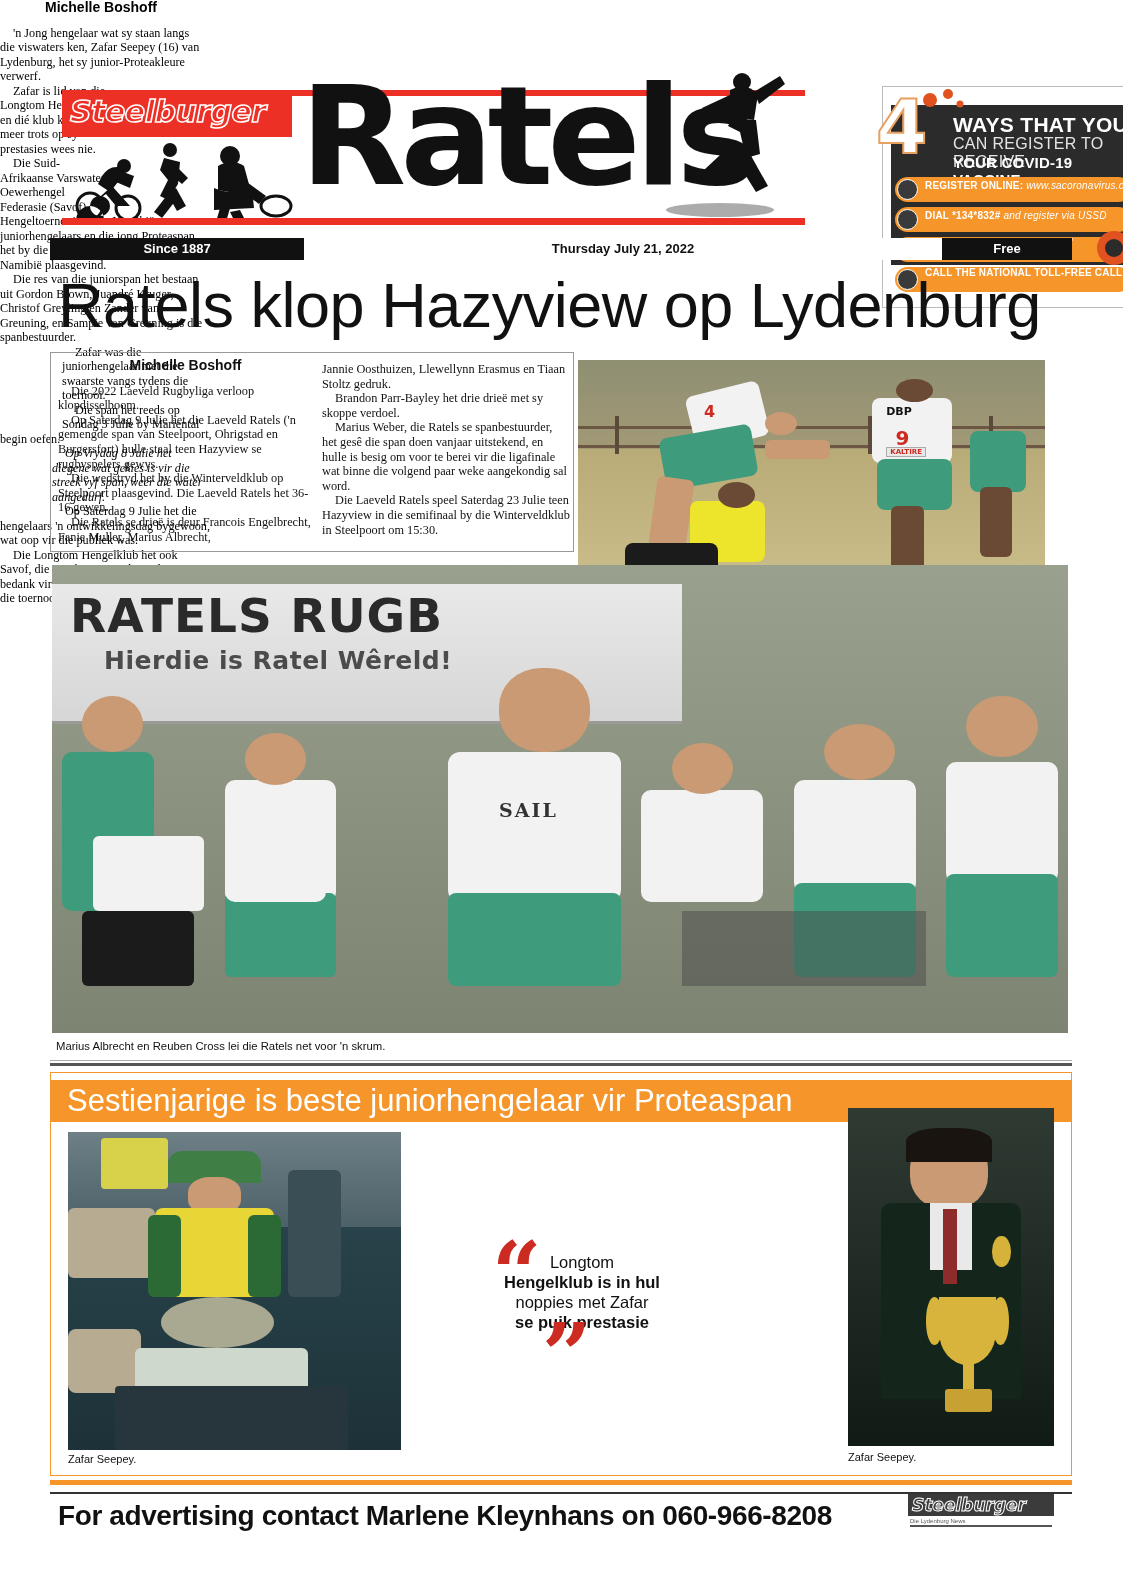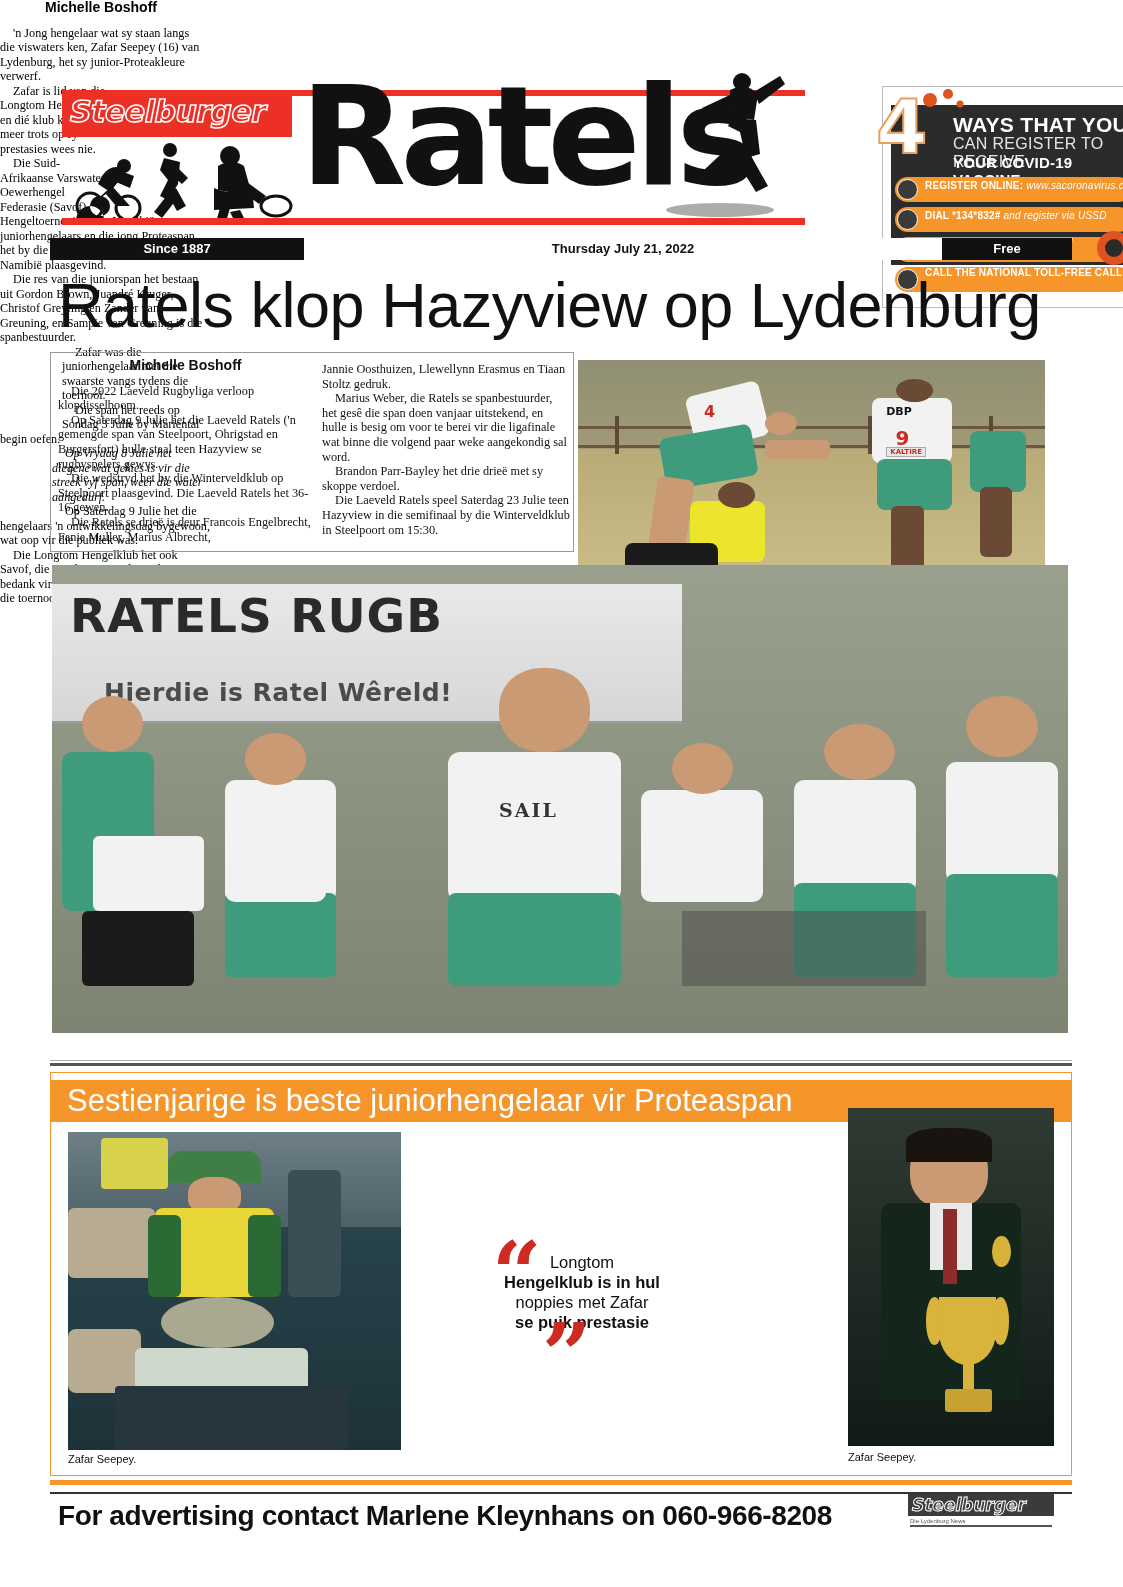--- a/index.html
+++ b/index.html
@@ -184,21 +184,21 @@
     position:absolute; left:0; top:4%; width:62%; height:30%;
     background:linear-gradient(#e9e9e9,#d6d6d6);
     border-bottom:3px solid #9a9a9a;
   }
   .banner-rug .bt {
     position:absolute; left:18px; top:4px; font-family:"DejaVu Sans", sans-serif;
     font-weight:bold; font-size:47px; color:#2a2a2a; letter-spacing:1px; white-space:nowrap;
   }
   .banner-rug .bt2 {
     position:absolute; left:52px; top:62px; font-family:"DejaVu Sans", sans-serif;
-    font-weight:bold; font-size:25px; color:#4b4b4b; letter-spacing:0.5px; white-space:nowrap;margin-top:32px;
+    font-weight:bold; font-size:25px; color:#4b4b4b; letter-spacing:0.5px; white-space:nowrap;
   }
   .fishwater { position:absolute; inset:0; background:linear-gradient(#2d4a53,#1d3238); }
   .fishrock { position:absolute; background:#b7ab91; }
   .portraitbg { position:absolute; inset:0; background:linear-gradient(#2f3a33,#111b16); }
 </style>
 </head>
 <body>
 
 <div class="page">
 
@@ -299,22 +299,22 @@
     <div class="col a1c1">
       <div class="byline">Michelle Boshoff</div>
       <p>Die 2022 Laeveld Rugbyliga verloop klopdisselboom.</p>
       <p>Op Saterdag 9 Julie het die Laeveld Ratels ('n gemengde span van Steelpoort, Ohrigstad en Burgersfort) hulle staal teen Hazyview se rugbyspelers gewys.</p>
       <p>Die wedstryd het by die Winterveldklub op Steelpoort plaasgevind. Die Laeveld Ratels het 36-16 gewen.</p>
       <p>Die Ratels se drieë is deur Francois Engelbrecht, Fanie Muller, Marius Albrecht,</p>
     </div>
 
     <div class="col a1c2">
       <p class="noind">Jannie Oosthuizen, Llewellynn Erasmus en Tiaan Stoltz gedruk.</p>
+      <p>Brandon Parr-Bayley het drie drieë met sy skoppe verdoel.</p>
       <p>Marius Weber, die Ratels se spanbestuurder, het gesê die span doen vanjaar uitstekend, en hulle is besig om voor te berei vir die ligafinale wat binne die volgend paar weke aangekondig sal word.</p>
-      <p>Brandon Parr-Bayley het drie drieë met sy skoppe verdoel.</p>
       <p>Die Laeveld Ratels speel Saterdag 23 Julie teen Hazyview in die semifinaal by die Winterveldklub in Steelpoort om 15:30.</p>
     </div>
   </div>
 
   <div class="photo1">
     <div class="ph">
       <div class="grassTop"></div>
       <div class="field"></div>
       <div class="fencerail" style="left:0; top:28%; width:100%;"></div>
       <div class="fencerail" style="left:0; top:36%; width:100%;"></div>
@@ -376,20 +376,21 @@
       <div class="pl v-white" style="left:73%; top:46%; width:12%; height:24%; border-radius:10px;"></div>
       <div class="pl skin" style="left:76%; top:34%; width:7%; height:12%; border-radius:50%;"></div>
       <div class="pl v-green" style="left:73%; top:68%; width:12%; height:20%; border-radius:8px;"></div>
 
       <div class="pl v-white" style="left:88%; top:42%; width:11%; height:26%; border-radius:10px;"></div>
       <div class="pl skin" style="left:90%; top:28%; width:7%; height:13%; border-radius:50%;"></div>
       <div class="pl v-green" style="left:88%; top:66%; width:11%; height:22%; border-radius:8px;"></div>
       <div style="position:absolute; left:62%; top:74%; width:24%; height:16%; background:#4a4a4a; opacity:.5;"></div>
     </div>
   </div>
+  <div class="cap-bar cap2">Marius Albrecht en Reuben Cross lei die Ratels net voor 'n skrum.</div>
   <div class="rule1"></div>
   <div class="rule1b"></div>
 
   <div class="a2"></div>
   <div class="a2head">
     <span>Sestienjarige is beste juniorhengelaar vir Proteaspan</span>
   </div>
 
   <div class="photo3">
     <div class="ph">

